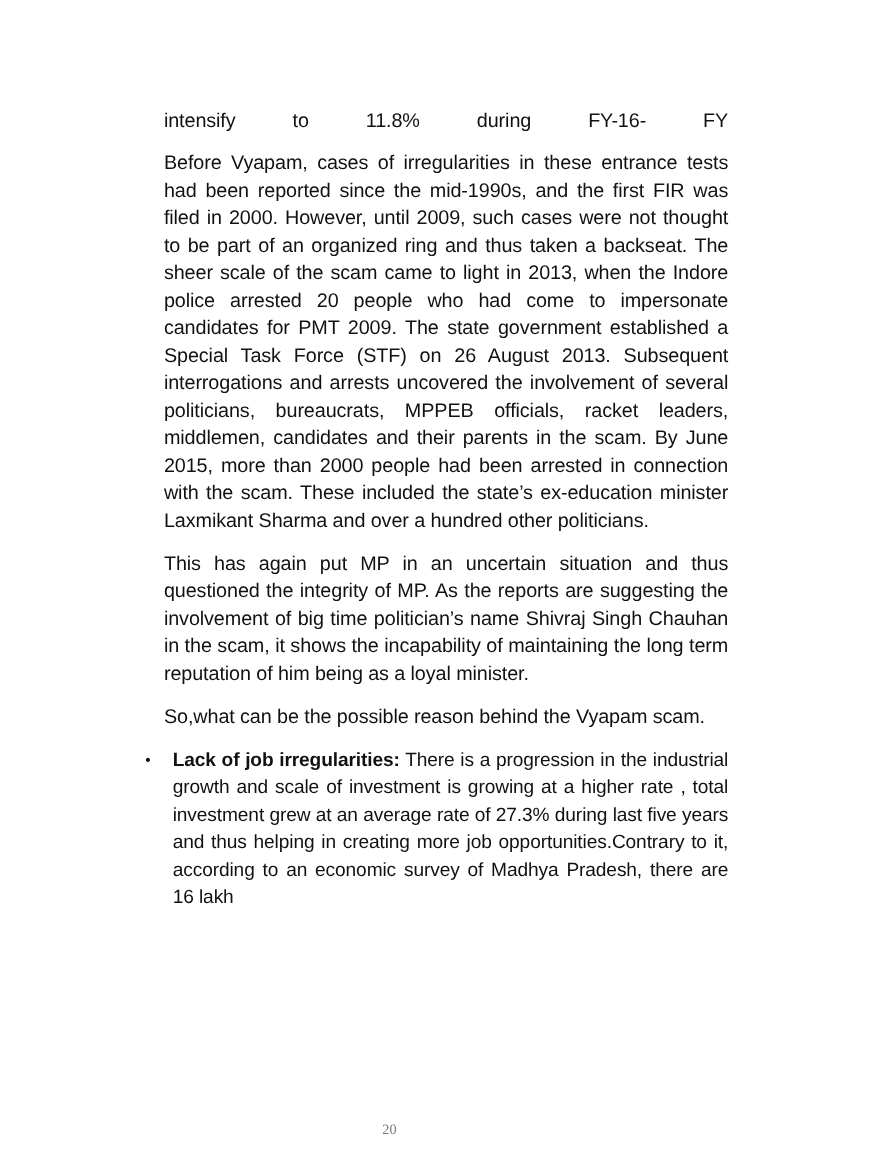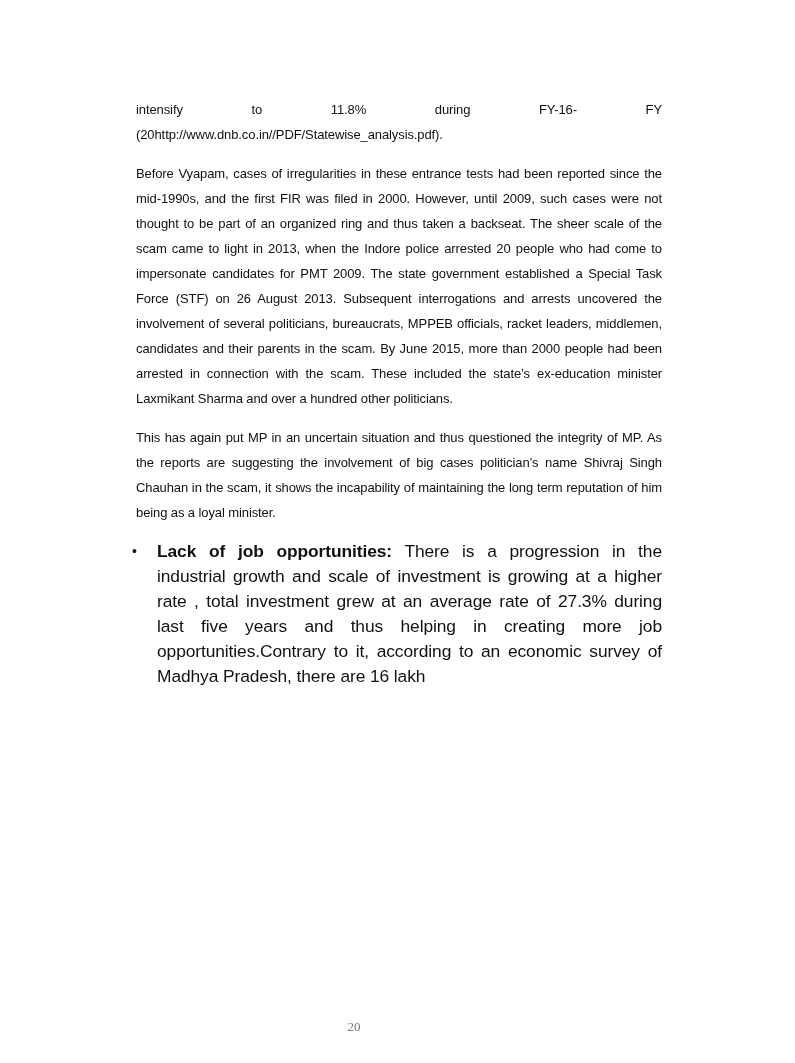--- a/index.html
+++ b/index.html
@@ -15,22 +15,22 @@
       color: #111111;
       font-family: "Liberation Sans", "DejaVu Sans", sans-serif;
     }
     .page {
       position: absolute;
       left: 132px;
       top: 97px;
       width: 530px;
     }
     .para {
-      margin: 0 0 14px 4px;
-      font-size: 13px;
+      margin: 0 0 14px 17px;
+      font-size: 18px;
       line-height: 25px;
       text-align: justify;
       letter-spacing: -0.1px;
       word-spacing: 0px;
     }
     .para.first {
       text-align: justify;
       text-align-last: left;
     }
     .line-justify {
@@ -71,31 +71,31 @@
       font-size: 13px;
       color: #777777;
     }
   </style>
 </head>
 <body>
 
 <div class="page">
   <p class="para first">
     <span class="line-justify">intensify to 11.8% during FY-16- FY</span>
-    <span>(20http://www.dnb.co.in//PDF/Statewise_analysis.pdf).</span>
   </p>
 
   <p class="para">Before Vyapam, cases of irregularities in these entrance tests had been reported since the mid-1990s, and the first FIR was filed in 2000. However, until 2009, such cases were not thought to be part of an organized ring and thus taken a backseat. The sheer scale of the scam came to light in 2013, when the Indore police arrested 20 people who had come to impersonate candidates for PMT 2009.  The state government established a Special Task Force (STF) on 26 August 2013. Subsequent interrogations and arrests uncovered the involvement of several politicians, bureaucrats, MPPEB officials, racket leaders, middlemen, candidates and their parents in the scam. By June 2015, more than 2000 people had been arrested in connection with the scam. These included the state’s ex-education minister Laxmikant Sharma and over a hundred other politicians.</p>
 
 
-  <p class="para">This has again put MP in an uncertain situation and thus questioned the integrity of MP. As the reports are suggesting the involvement of big cases politician’s  name Shivraj Singh Chauhan in the scam, it shows the incapability of maintaining the long term reputation of him being as a loyal minister.</p>
+  <p class="para">This has again put MP in an uncertain situation and thus questioned the integrity of MP. As the reports are suggesting the involvement of big time politician’s  name Shivraj Singh Chauhan in the scam, it shows the incapability of maintaining the long term reputation of him being as a loyal minister.</p>
 
+  <p class="para">So,what can be the  possible reason behind the Vyapam scam.</p>
 
 
   <ul class="bullet-list">
     <li class="bullet-item">
       <span class="bullet-mark">•</span>
-      <span class="bold">Lack of job opportunities:</span><span> There is  a progression in the industrial growth and scale of investment is growing at a higher rate , total investment grew at an average rate of 27.3% during last five years and thus helping in creating more job opportunities.Contrary to it, according to an economic survey of Madhya Pradesh, there are 16 lakh</span>
+      <span class="bold">Lack of job irregularities:</span><span> There is  a progression in the industrial growth and scale of investment is growing at a higher rate , total investment grew at an average rate of 27.3% during last five years and thus helping in creating more job opportunities.Contrary to it, according to an economic survey of Madhya Pradesh, there are 16 lakh</span>
     </li>
   </ul>
 </div>
 
 <div class="page-number">20</div>
 
 </body></html>

